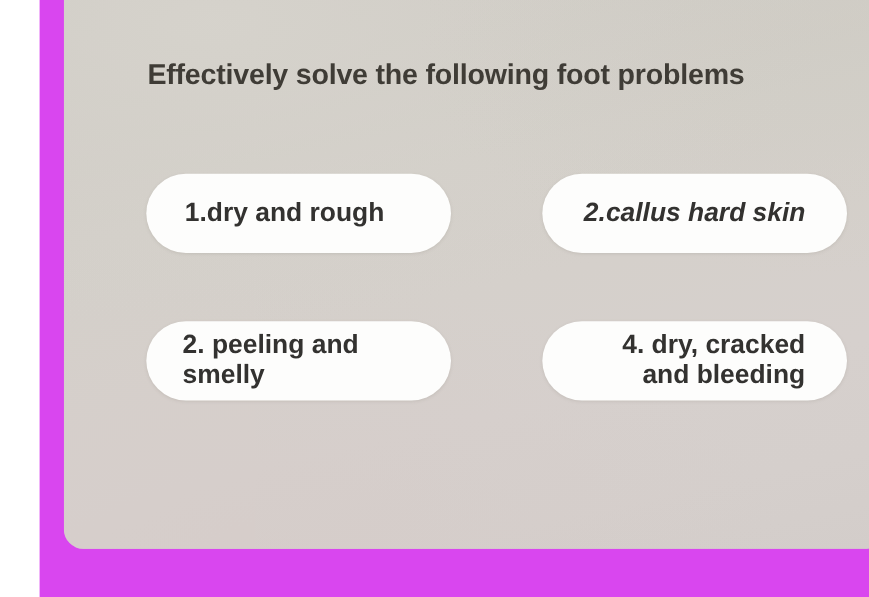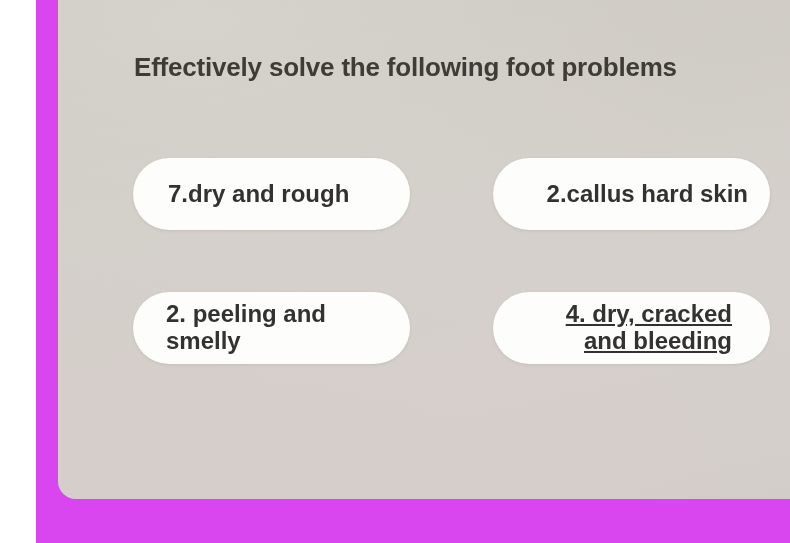--- a/index.html
+++ b/index.html
@@ -89,35 +89,35 @@
   }
 
   
   .pos-r1c1 { left: 75px;  top: 158px; }
   .pos-r1c2 { left: 435px; top: 158px; }
   .pos-r2c1 { left: 75px;  top: 292px; }
   .pos-r2c2 { left: 435px; top: 292px; }
 
   
   .txt-a { padding: 0 22px 0 35px; text-align: left; }
-  .txt-b { padding: 0 22px 0 22px; text-align: right; }
+  .txt-b { padding: 0 22px 0 22px; text-align: center; font-style: italic; }
   .txt-c { padding: 0 24px 0 33px; text-align: left; }
-  .txt-d { padding: 0 38px 0 24px; text-align: right; text-decoration: underline; }
+  .txt-d { padding: 0 38px 0 24px; text-align: right; }
 </style>
 </head>
 <body>
 
 <div id="stage">
 
   <div id="panel">
 
     <div id="heading">Effectively solve the following foot problems</div>
 
     <div class="pill pos-r1c1">
-      <span class="pill-text txt-a">7.dry and rough</span>
+      <span class="pill-text txt-a">1.dry and rough</span>
     </div>
 
     <div class="pill pos-r1c2">
       <span class="pill-text txt-b">2.callus hard skin</span>
     </div>
 
     <div class="pill pos-r2c1">
       <span class="pill-text txt-c">2. peeling and smelly</span>
     </div>
 

